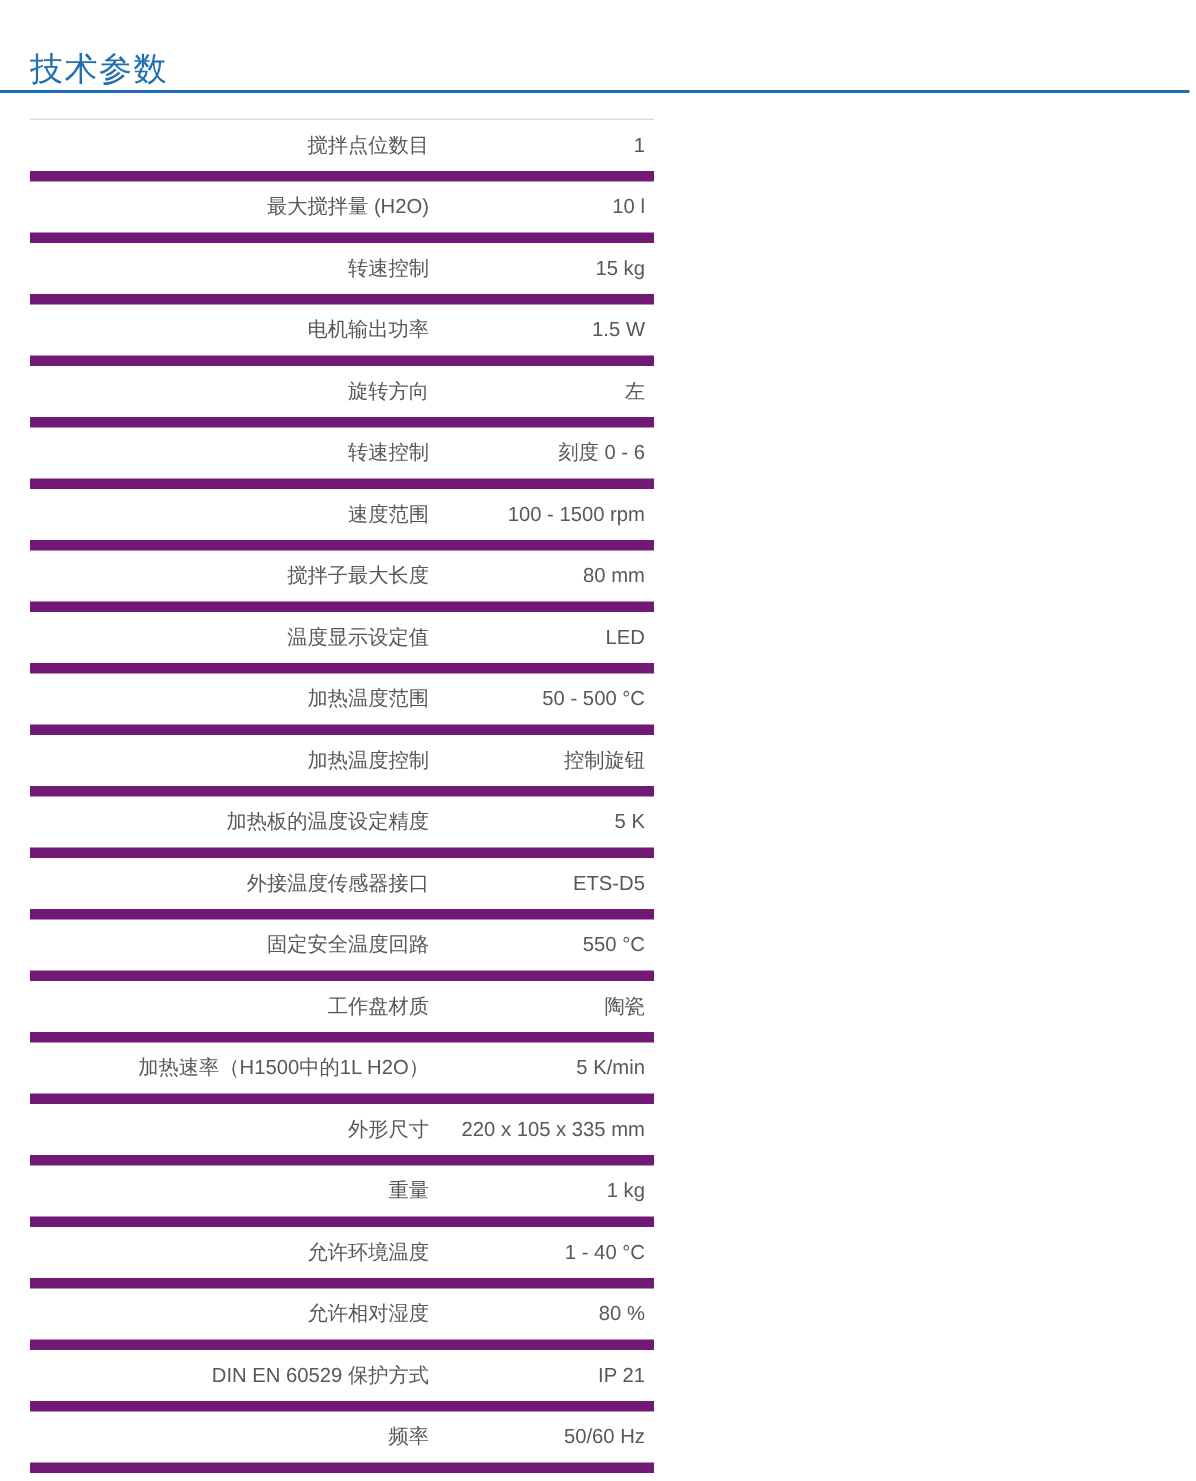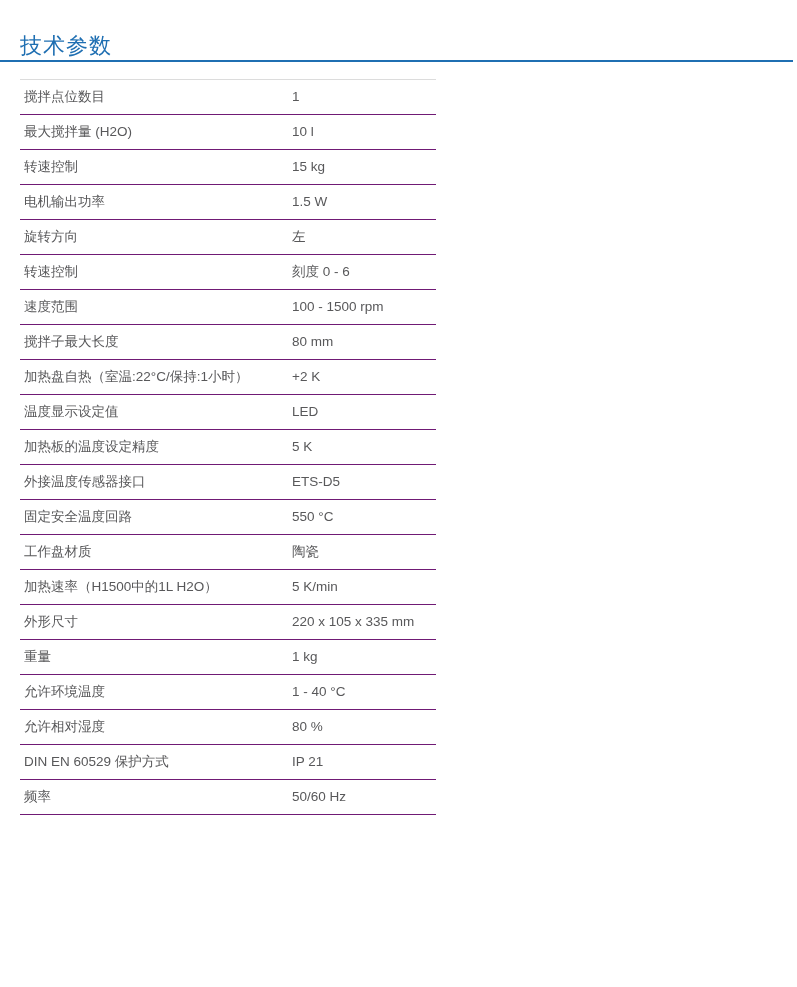--- a/index.html
+++ b/index.html
@@ -40,27 +40,28 @@
   }
   .spec-table {
     position: absolute;
     left: 20px;
     top: 79px;
     width: 400px;
     border-collapse: collapse;
     table-layout: fixed;
   }
   .spec-table td {
-    border-bottom: 1px solid #701a75;
+    border-bottom: 7px solid #701a75;
     font-size: 13.5px;
     line-height: 17px;
     padding: 8px 6px 9px 4px;
     vertical-align: top;
     color: #58585a;
     font-weight: normal;
+    text-align: right;
   }
   .spec-table td.label {
     width: 262px;
   }
   .spec-table td.value {
     width: 138px;
     padding-left: 0;
   }
   .spec-table tr:first-child td {
     border-top: 1px solid #dcdcdc;
@@ -102,26 +103,30 @@
         </tr>
         <tr>
           <td class="label">速度范围</td>
           <td class="value">100 - 1500 rpm</td>
         </tr>
         <tr>
           <td class="label">搅拌子最大长度</td>
           <td class="value">80 mm</td>
         </tr>
         <tr>
-          <td class="label">加热盘自热（室温:22°C/保持:1小时）</td>
-          <td class="value">+2 K</td>
+          <td class="label">温度显示设定值</td>
+          <td class="value">LED</td>
         </tr>
         <tr>
-          <td class="label">温度显示设定值</td>
-          <td class="value">LED</td>
+          <td class="label">加热温度范围</td>
+          <td class="value">50 - 500 °C</td>
+        </tr>
+        <tr>
+          <td class="label">加热温度控制</td>
+          <td class="value">控制旋钮</td>
         </tr>
         <tr>
           <td class="label">加热板的温度设定精度</td>
           <td class="value">5 K</td>
         </tr>
         <tr>
           <td class="label">外接温度传感器接口</td>
           <td class="value">ETS-D5</td>
         </tr>
         <tr>

